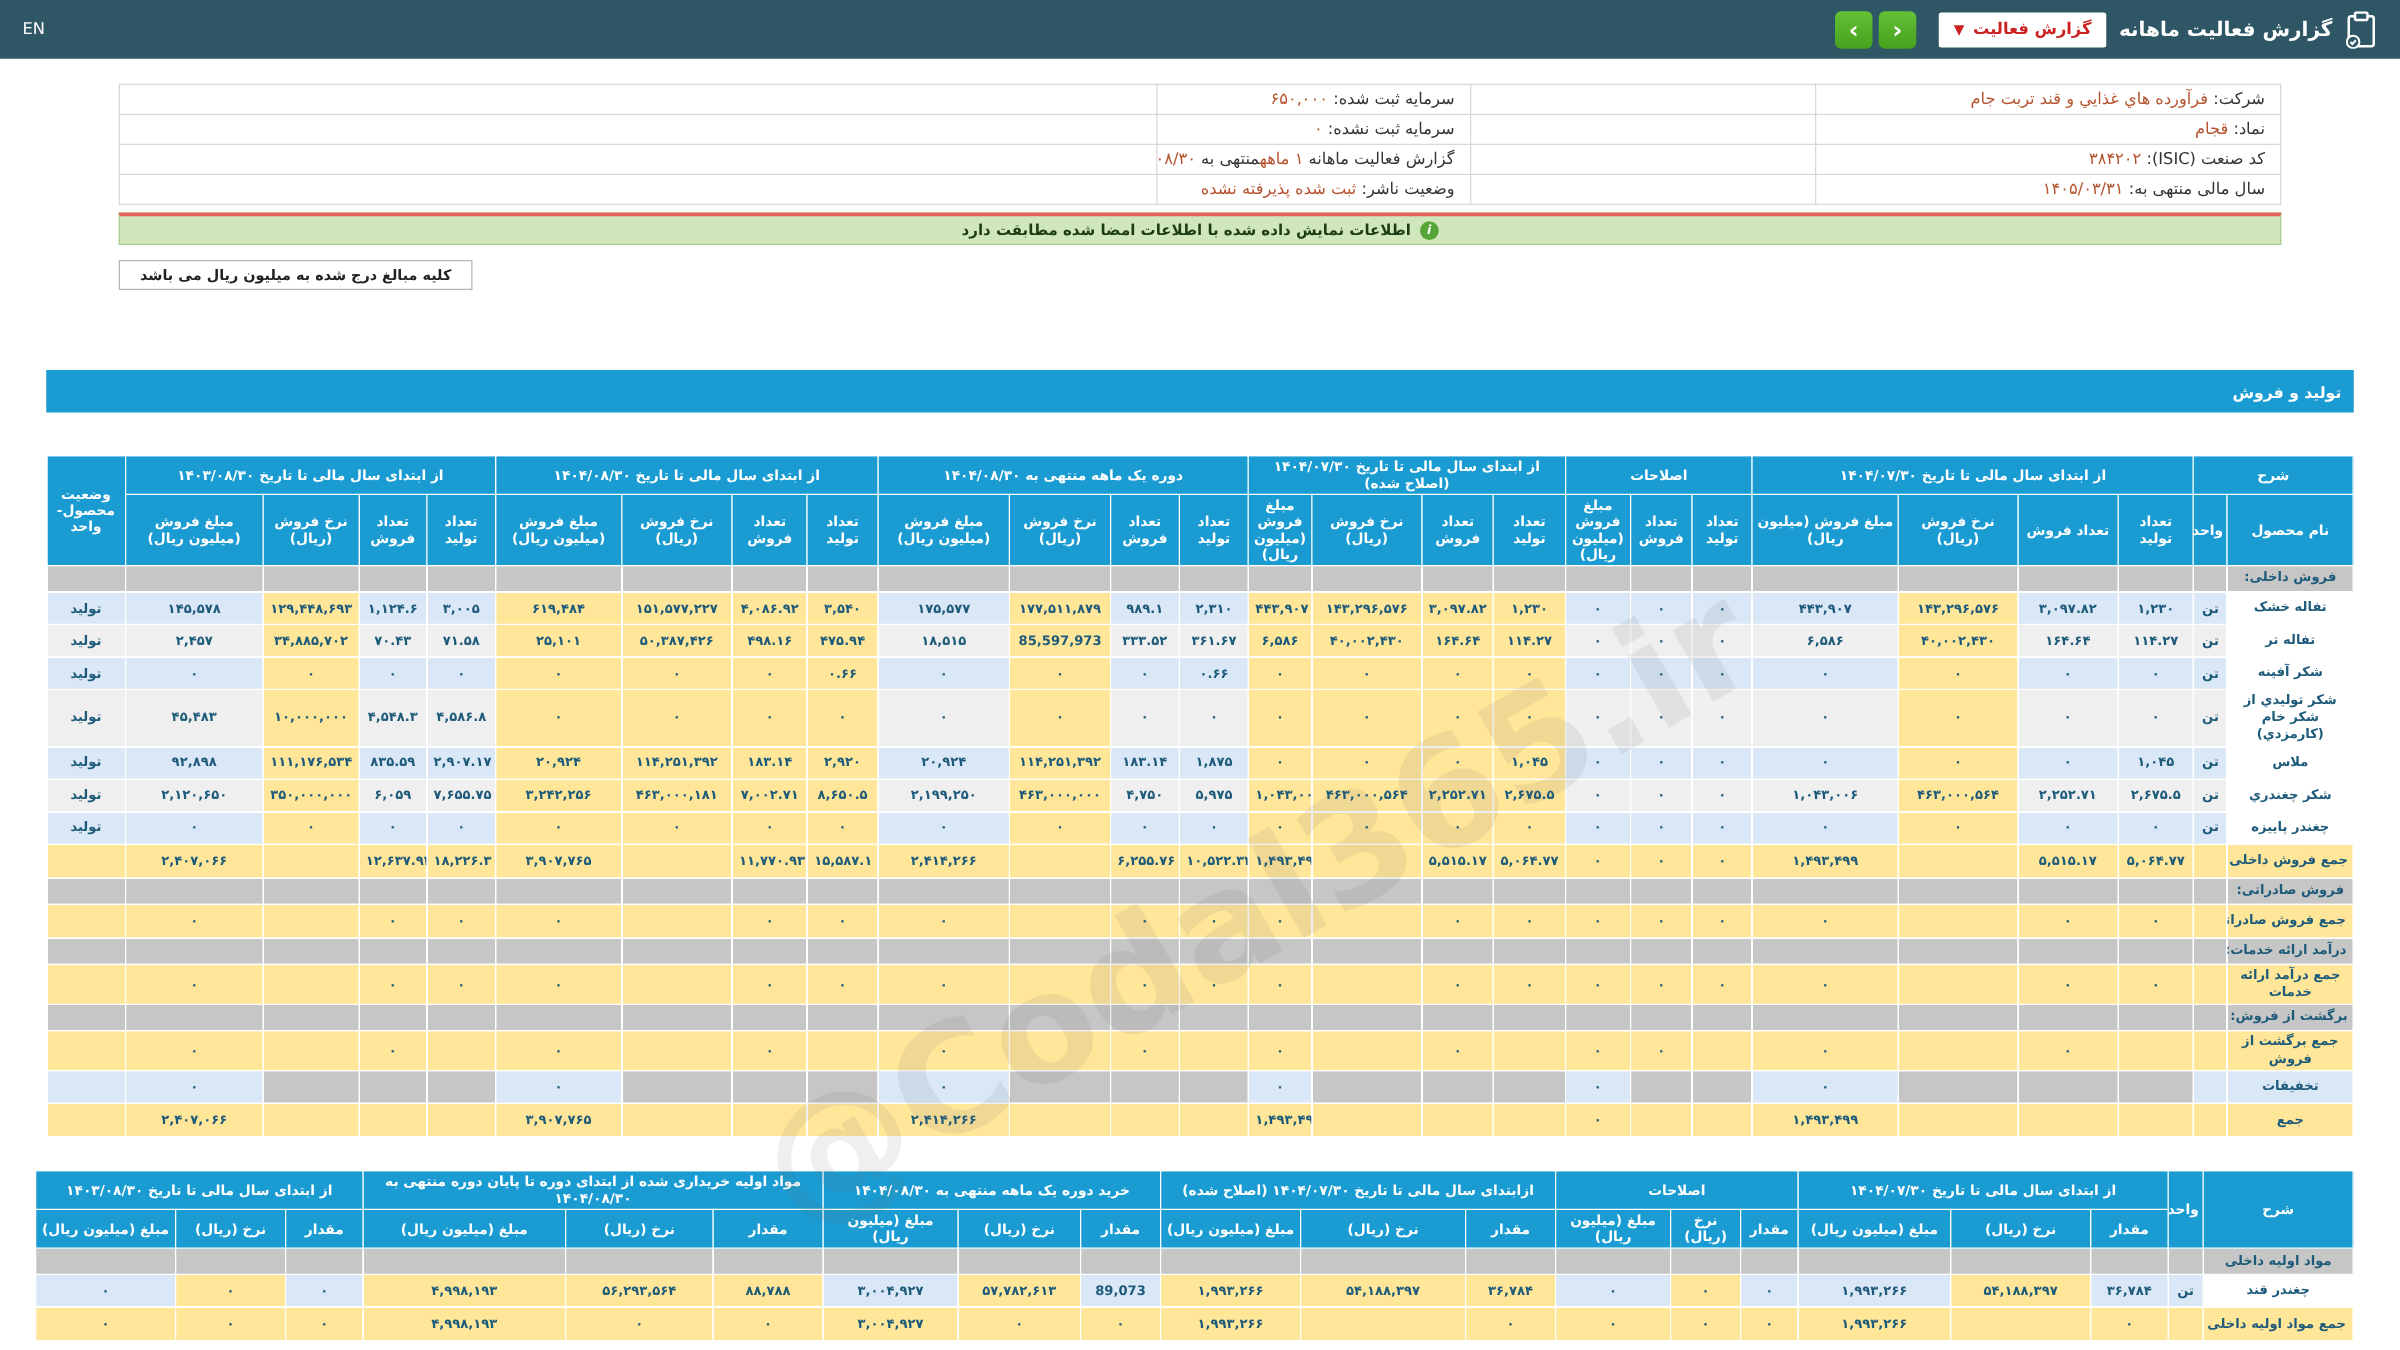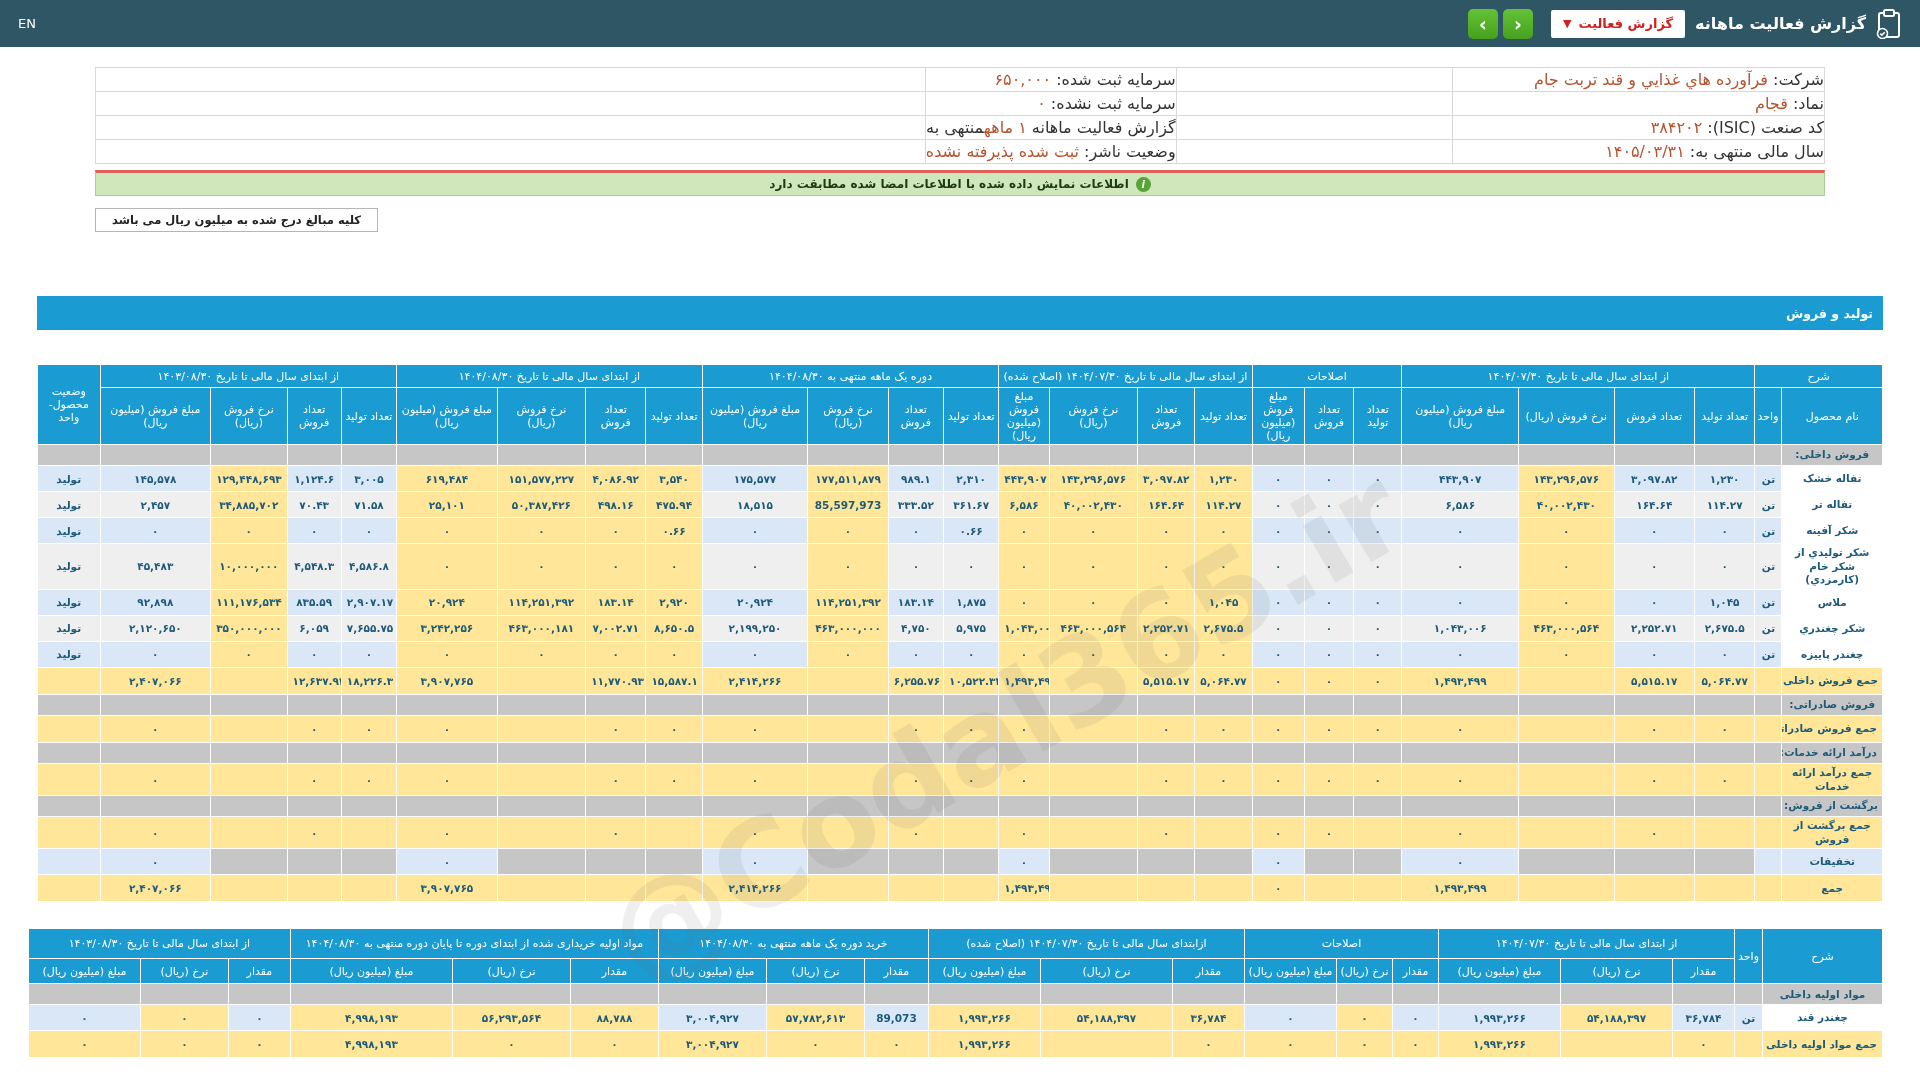--- a/index.html
+++ b/index.html
@@ -16,42 +16,42 @@
   .tb-btn .caret { font-size:11px; color:#c22; }
   .navbtns { display:flex; flex-direction:row; gap:5px; margin-right:8px; }
   .gbtn { width:30px; height:30px; border:none; border-radius:5px; cursor:pointer;
     background:linear-gradient(#63c236,#46a01d); color:#fff; font-size:19px; font-weight:bold;
     display:flex; align-items:center; justify-content:center; font-family:"DejaVu Sans", sans-serif; }
   .tb-en { margin-right:auto; font-size:13px; color:#fff; cursor:pointer; }
   .clip-icon { width:26px; height:30px; }
   
   .info-wrap { margin:20px 95px 0; }
   table.info { width:100%; border-collapse:collapse; table-layout:fixed; }
-  table.info td { border:1px solid #d8d8d8; height:24px; font-size:16px; padding:0 0;
+  table.info td { border:1px solid #d8d8d8; height:24px; font-size:13px; padding:0 12px;
     white-space:nowrap; overflow:hidden;margin-top:29px; }
   table.info td .lbl { color:#333; }
   table.info td .val { color:#b5532f; }
   .greenbar { margin-top:6px; background:#cfe7ba; border:1px solid #aacd90; border-top:3px solid #e0615a;
     height:26px; display:flex; align-items:center; justify-content:center; gap:7px;
     font-size:12px; font-weight:bold; color:#1d3b14; }
   .i-icon { width:15px; height:15px; border-radius:50%; background:#57a438; color:#fff;
     font-size:10px; font-weight:bold; display:flex; align-items:center; justify-content:center;
     font-style:italic; }
   .unitnote { margin:12px auto 0 0; width:fit-content; border:1px solid #b5b5b5; background:#fff;
     height:24px; display:flex; align-items:center; padding:0 16px; font-size:11.5px; font-weight:bold;
     color:#222; }
   
   .main { margin:0 37px; position:relative; }
   .secbar { height:34px; background:#1a9cd3; color:#fff; font-size:12.5px; font-weight:bold;
     display:flex; align-items:center; padding:0 10px; }
   .secbar.first { margin-top:64px; }
   .subtitle { height:24px; border-bottom:1px solid #c5c5c5; display:flex; align-items:center;
     padding:0 8px; font-size:12px; font-weight:bold; color:#222; background:#fff; }
   table.rep { border-collapse:collapse; width:100%; table-layout:fixed; margin-top:34px; }
-  table.rep th { background:#1a9cd3; color:#fff; font-size:11px; font-weight:normal;
+  table.rep th { background:#1a9cd3; color:#fff; font-size:11px; font-weight:bold;
     border:1px solid #fff; padding:2px 3px; text-align:center; vertical-align:middle; }
   table.rep td { border:1px solid #fff; font-size:10.5px; font-weight:bold; color:#1e5b7a;
     padding:2px 5px; text-align:center; vertical-align:middle; white-space:nowrap; overflow:hidden; }
   table.rep tr.gh th { height:23px; }
   table.rep tr.sh th { height:47px; }
   table.rep td.num { direction:ltr; }
   td.w { background:#fff; text-align:right;margin-top:45px; }
   td.b { background:#d9e7f6; }
   td.g { background:#efefef; }
   td.y { background:#ffe699; }

